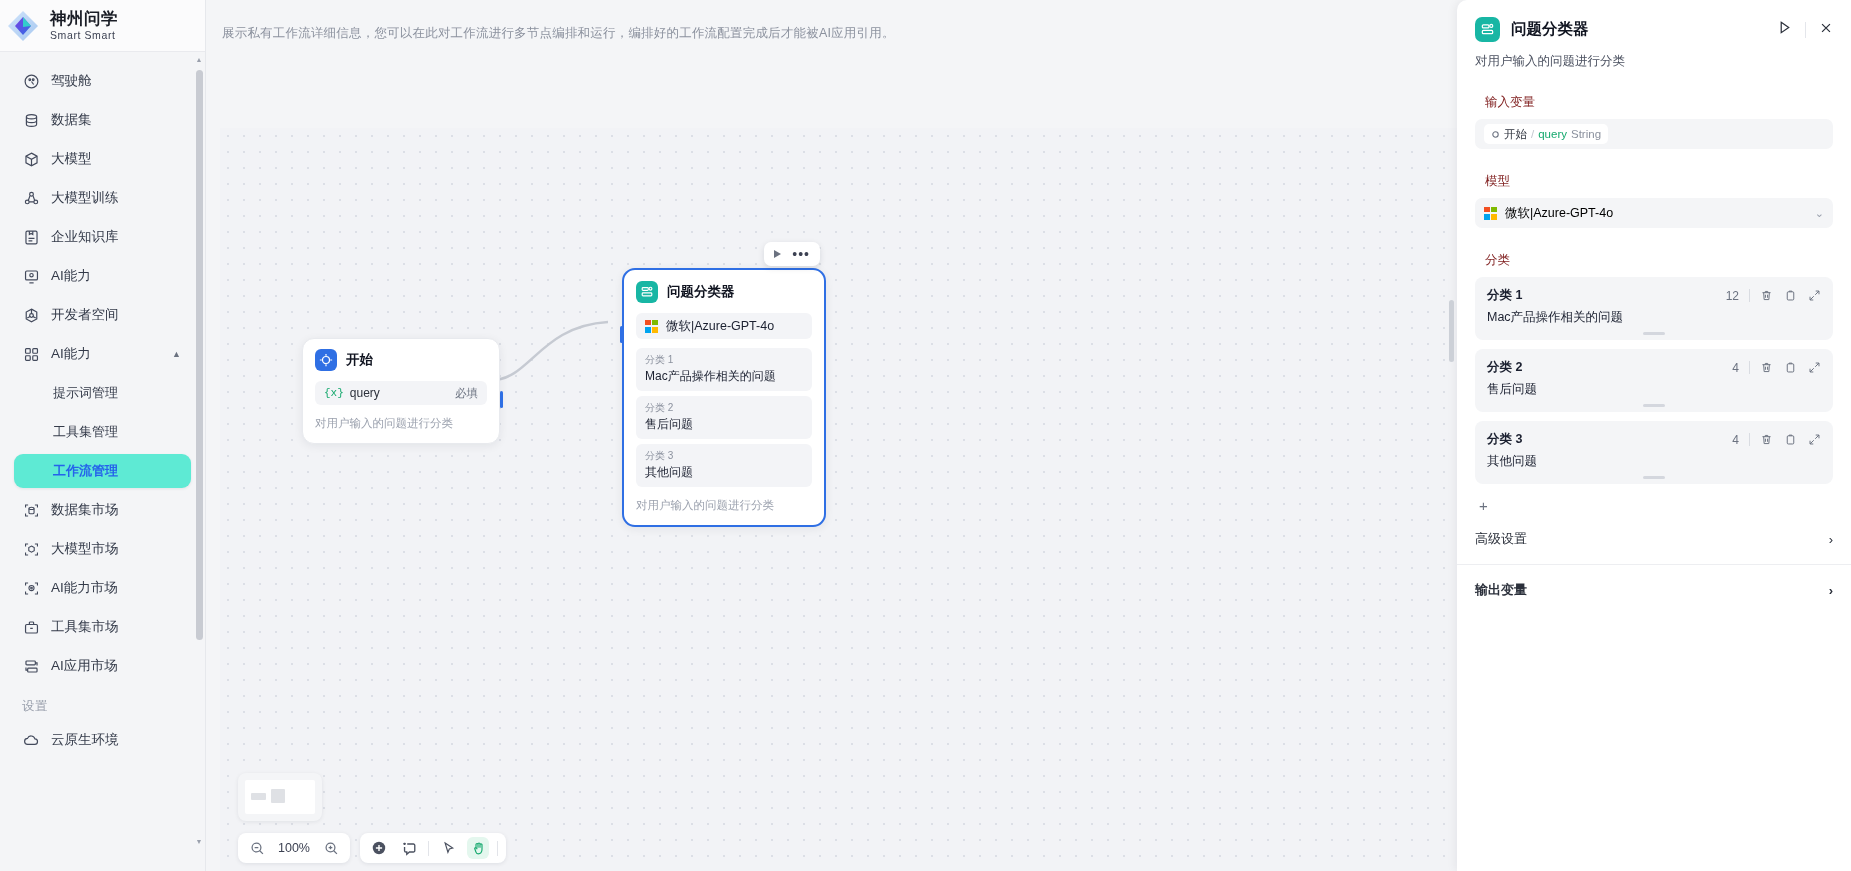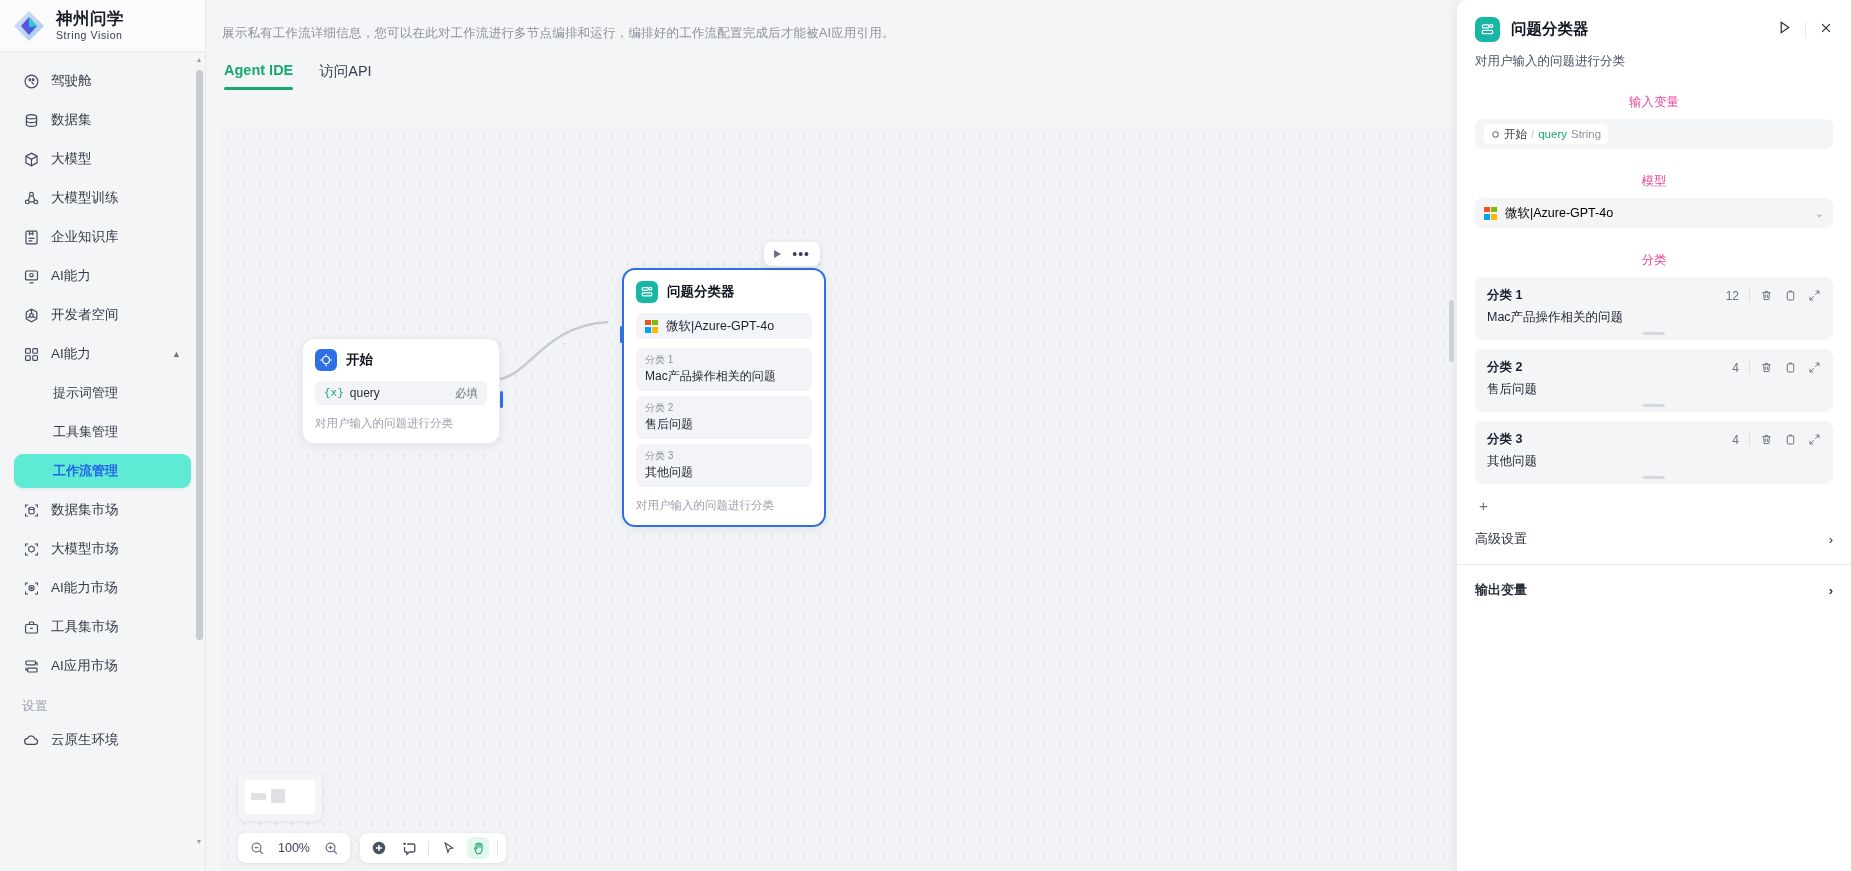--- a/index.html
+++ b/index.html
@@ -11,21 +11,21 @@
   .app { display: flex; width: 1851px; height: 871px; position: relative; }
 
   
   .sidebar {
     width: 206px; height: 871px; background: #f4f5f7;
     border-right: 1px solid #e6e8ec; display: flex; flex-direction: column;
     position: relative; flex: 0 0 206px;
   }
   .brand {
     height: 52px; display: flex; align-items: center; gap: 10px;
-    padding: 0 0 0 12px; background: #fbfbfc; border-bottom: 1px solid #e9eaee;
+    padding: 0 0 0 6px; background: #fbfbfc; border-bottom: 1px solid #e9eaee;
   }
   .logo-diamond { width: 34px; height: 34px; position: relative; flex: 0 0 34px; }
   .logo-diamond svg { display: block; }
   .brand-text { display: flex; flex-direction: column; line-height: 1.05; }
   .brand-cn { font-size: 16.5px; font-weight: 700; color: #1a1d26; letter-spacing: .5px; }
   .brand-en { font-size: 10.5px; color: #3c4152; letter-spacing: .6px; margin-top: 2px; }
 
   .nav-scroll {
     flex: 1; overflow: hidden; padding: 12px 0 0 0; position: relative;
   }
@@ -192,21 +192,21 @@
     border-radius: 10px 0 0 0;
   }
   .panel-head { display: flex; align-items: center; gap: 11px; padding: 17px 18px 0 18px; }
   .panel-ico { width: 25px; height: 25px; border-radius: 7px; background: #18b6a4;
     display: flex; align-items: center; justify-content: center; flex: 0 0 25px; }
   .panel-title { font-size: 15.5px; font-weight: 700; color: #101420; }
   .panel-actions { margin-left: auto; display: flex; align-items: center; gap: 13px; }
   .panel-sep { width: 1px; height: 16px; background: #e4e6eb; }
   .panel-desc { font-size: 12.5px; color: #4b5160; padding: 11px 18px 0 18px; }
   .panel-body { padding: 0 18px; position: relative; }
-  .sec-label { font-size: 12.5px; color: #ec4899; margin: 24px 0 8px 0; text-align: center; }
+  .sec-label { font-size: 12.5px; color: #7f1d1d; margin: 24px 0 8px 10px; }
   .field {
     background: #f4f5f7; border-radius: 7px; height: 30px; display: flex;
     align-items: center; padding: 0 9px; font-size: 12.5px;
   }
   .chip {
     background: #ffffff; border-radius: 5px; height: 20px; display: inline-flex;
     align-items: center; gap: 4px; padding: 0 7px; font-size: 11.5px; color: #2b303b;
   }
   .chip .slash { color: #c2c6cf; }
   .chip .qname { color: #16a96e; }
@@ -258,21 +258,21 @@
                 <stop offset="1" stop-color="#2f6fe4"></stop>
             </linearGradient>
           </defs>
           <polygon points="17,2 32,17 17,32 2,17" fill="url(#lg1)"></polygon>
           <polygon points="17,8 25,17 17,26 9,17" fill="url(#lg2)"></polygon>
           <polygon points="17,8 25,17 17,18" fill="#2fd9c8" opacity=".9"></polygon>
         </svg>
       </div>
       <div class="brand-text">
         <span class="brand-cn">神州问学</span>
-        <span class="brand-en">String Vision</span>
+        <span class="brand-en">Smart Smart</span>
       </div>
     </div>
 
     <div class="nav-scroll">
 
 
       <div class="nav-item">
         <span class="ico">
             <svg width="17" height="17" viewBox="0 0 20 20" fill="none" stroke="#434a5c" stroke-width="1.4">
               <circle cx="10" cy="10" r="7.5"></circle>
@@ -429,24 +429,20 @@
       <div class="sb-arrow">▲</div>
       <div class="sb-arrow" style="position:absolute;bottom:0;">▼</div>
     </div>
     <div class="scrollbar-thumb"></div>
   </aside>
 
   <section class="main">
     <div class="page-head">
       <div class="page-desc">展示私有工作流详细信息，您可以在此对工作流进行多节点编排和运行，编排好的工作流配置完成后才能被AI应用引用。</div>
 
-      <div class="tabs">
-        <div class="tab active">Agent IDE</div>
-        <div class="tab">访问API</div>
-      </div>
     </div>
 
     <div class="canvas-wrap">
       <div class="canvas">
 
         <div class="canvas-topbar">
           <div class="cbtn">
             <span>保存</span>
           </div>
           <div class="cbtn">

